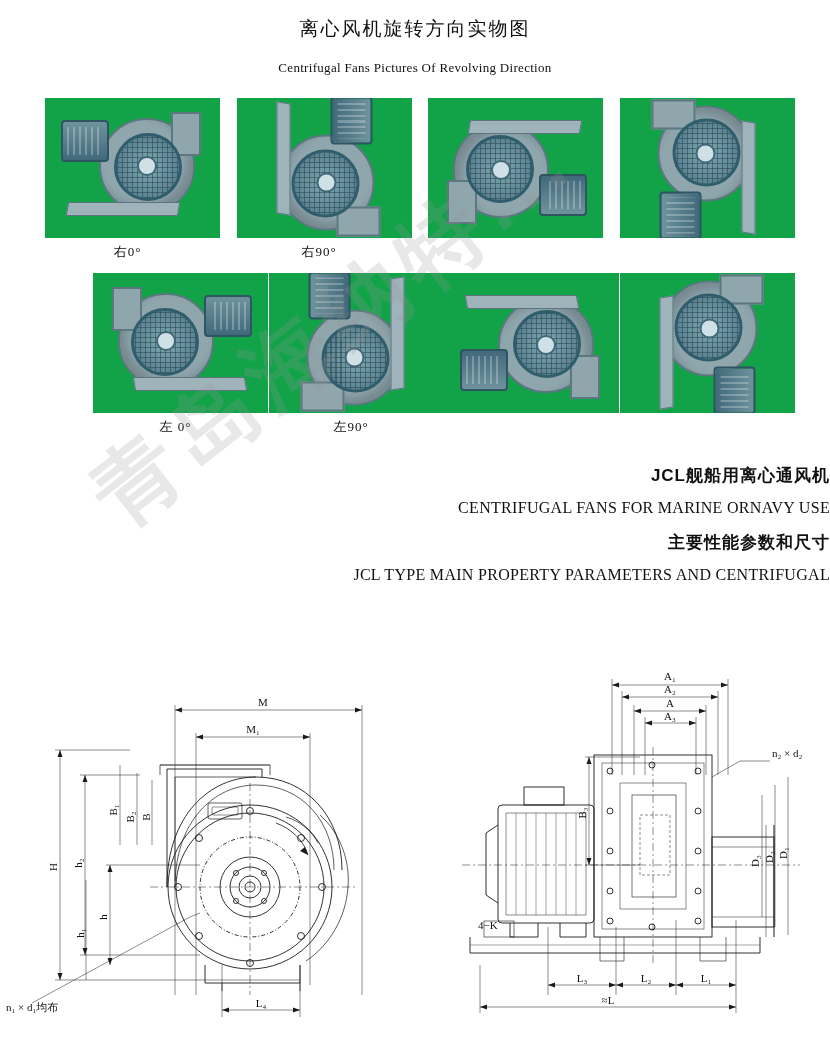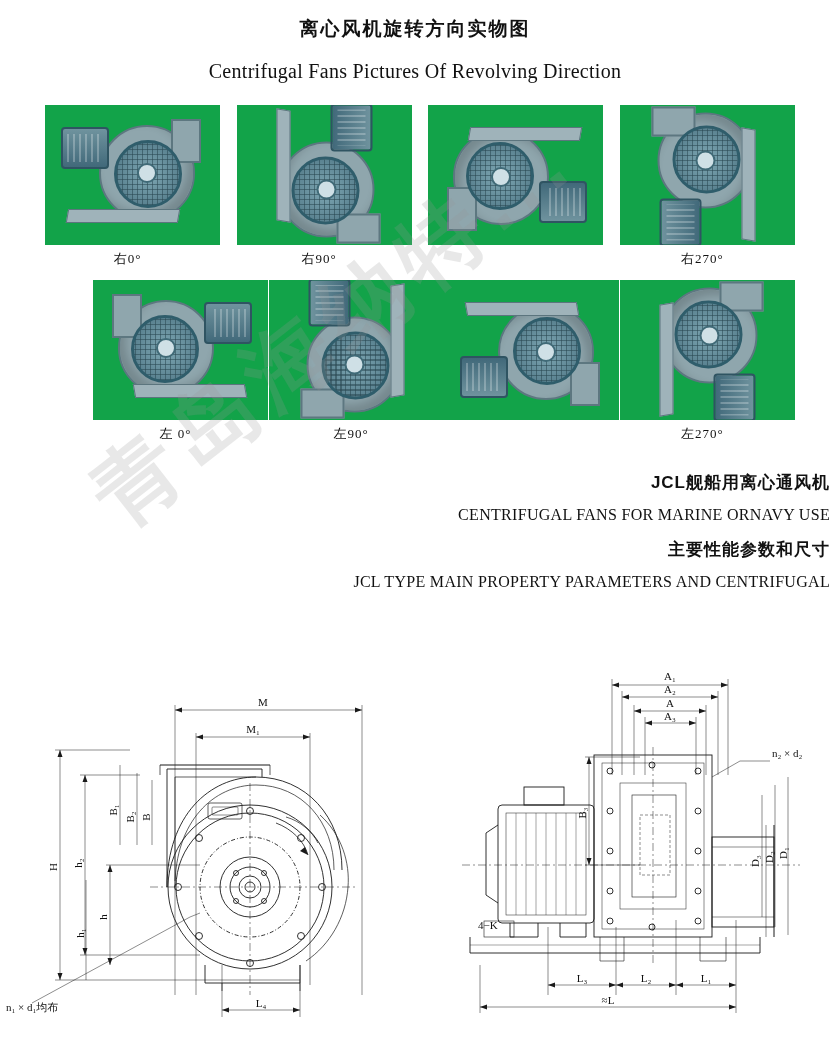--- a/index.html
+++ b/index.html
@@ -13,29 +13,29 @@
     position: relative;
     font-family: "Liberation Serif", serif;
     color: #111;
     overflow: hidden;
   }
 
   
   .title-zh {
     text-align: center;
     font-family: "Liberation Sans", sans-serif;
-    font-weight: bold;
+    font-weight: normal;
     font-size: 19px;
     letter-spacing: 2px;
     margin-top: 16px;
   }
   .title-en {
     text-align: center;
     font-family: "Liberation Serif", serif;
-    font-size: 20px;
+    font-size: 13px;
     margin-top: 18px;
     letter-spacing: 0.3px;
   }
 
   
   .photo-grid {
     margin: 22px auto 0 auto;
     width: 740px;
   }
   .photo-row {
@@ -251,21 +251,20 @@
       <div class="photo">
         <div class="fan r270">
           <div class="scroll-body"></div>
             <div class="outlet"></div>
             <div class="grille"></div>
           <div class="hub"></div>
             <div class="motor"></div>
             <div class="base"></div>
         </div>
       </div>
-      <div class="photo-caption">右270°</div>
     </div>
 
   </div>
 
   <div class="photo-row" style="margin-top:12px;padding-left:48px;">
 
     <div class="photo-cell">
       <div class="photo">
         <div class="fan mirror">
           <div class="scroll-body"></div>
@@ -310,21 +309,20 @@
       <div class="photo">
         <div class="fan mirror r270">
           <div class="scroll-body"></div>
             <div class="outlet"></div>
             <div class="grille"></div>
           <div class="hub"></div>
             <div class="motor"></div>
             <div class="base"></div>
         </div>
       </div>
-      <div class="photo-caption">左270°</div>
     </div>
 
   </div>
 </div>
 
 <div class="mid-block">
   <div class="mid-zh">JCL舰船用离心通风机</div>
   <div class="mid-en">CENTRIFUGAL FANS FOR MARINE ORNAVY USE</div>
   <div class="mid-zh">主要性能参数和尺寸</div>
   <div class="mid-en">JCL TYPE MAIN PROPERTY PARAMETERS AND CENTRIFUGAL</div>

